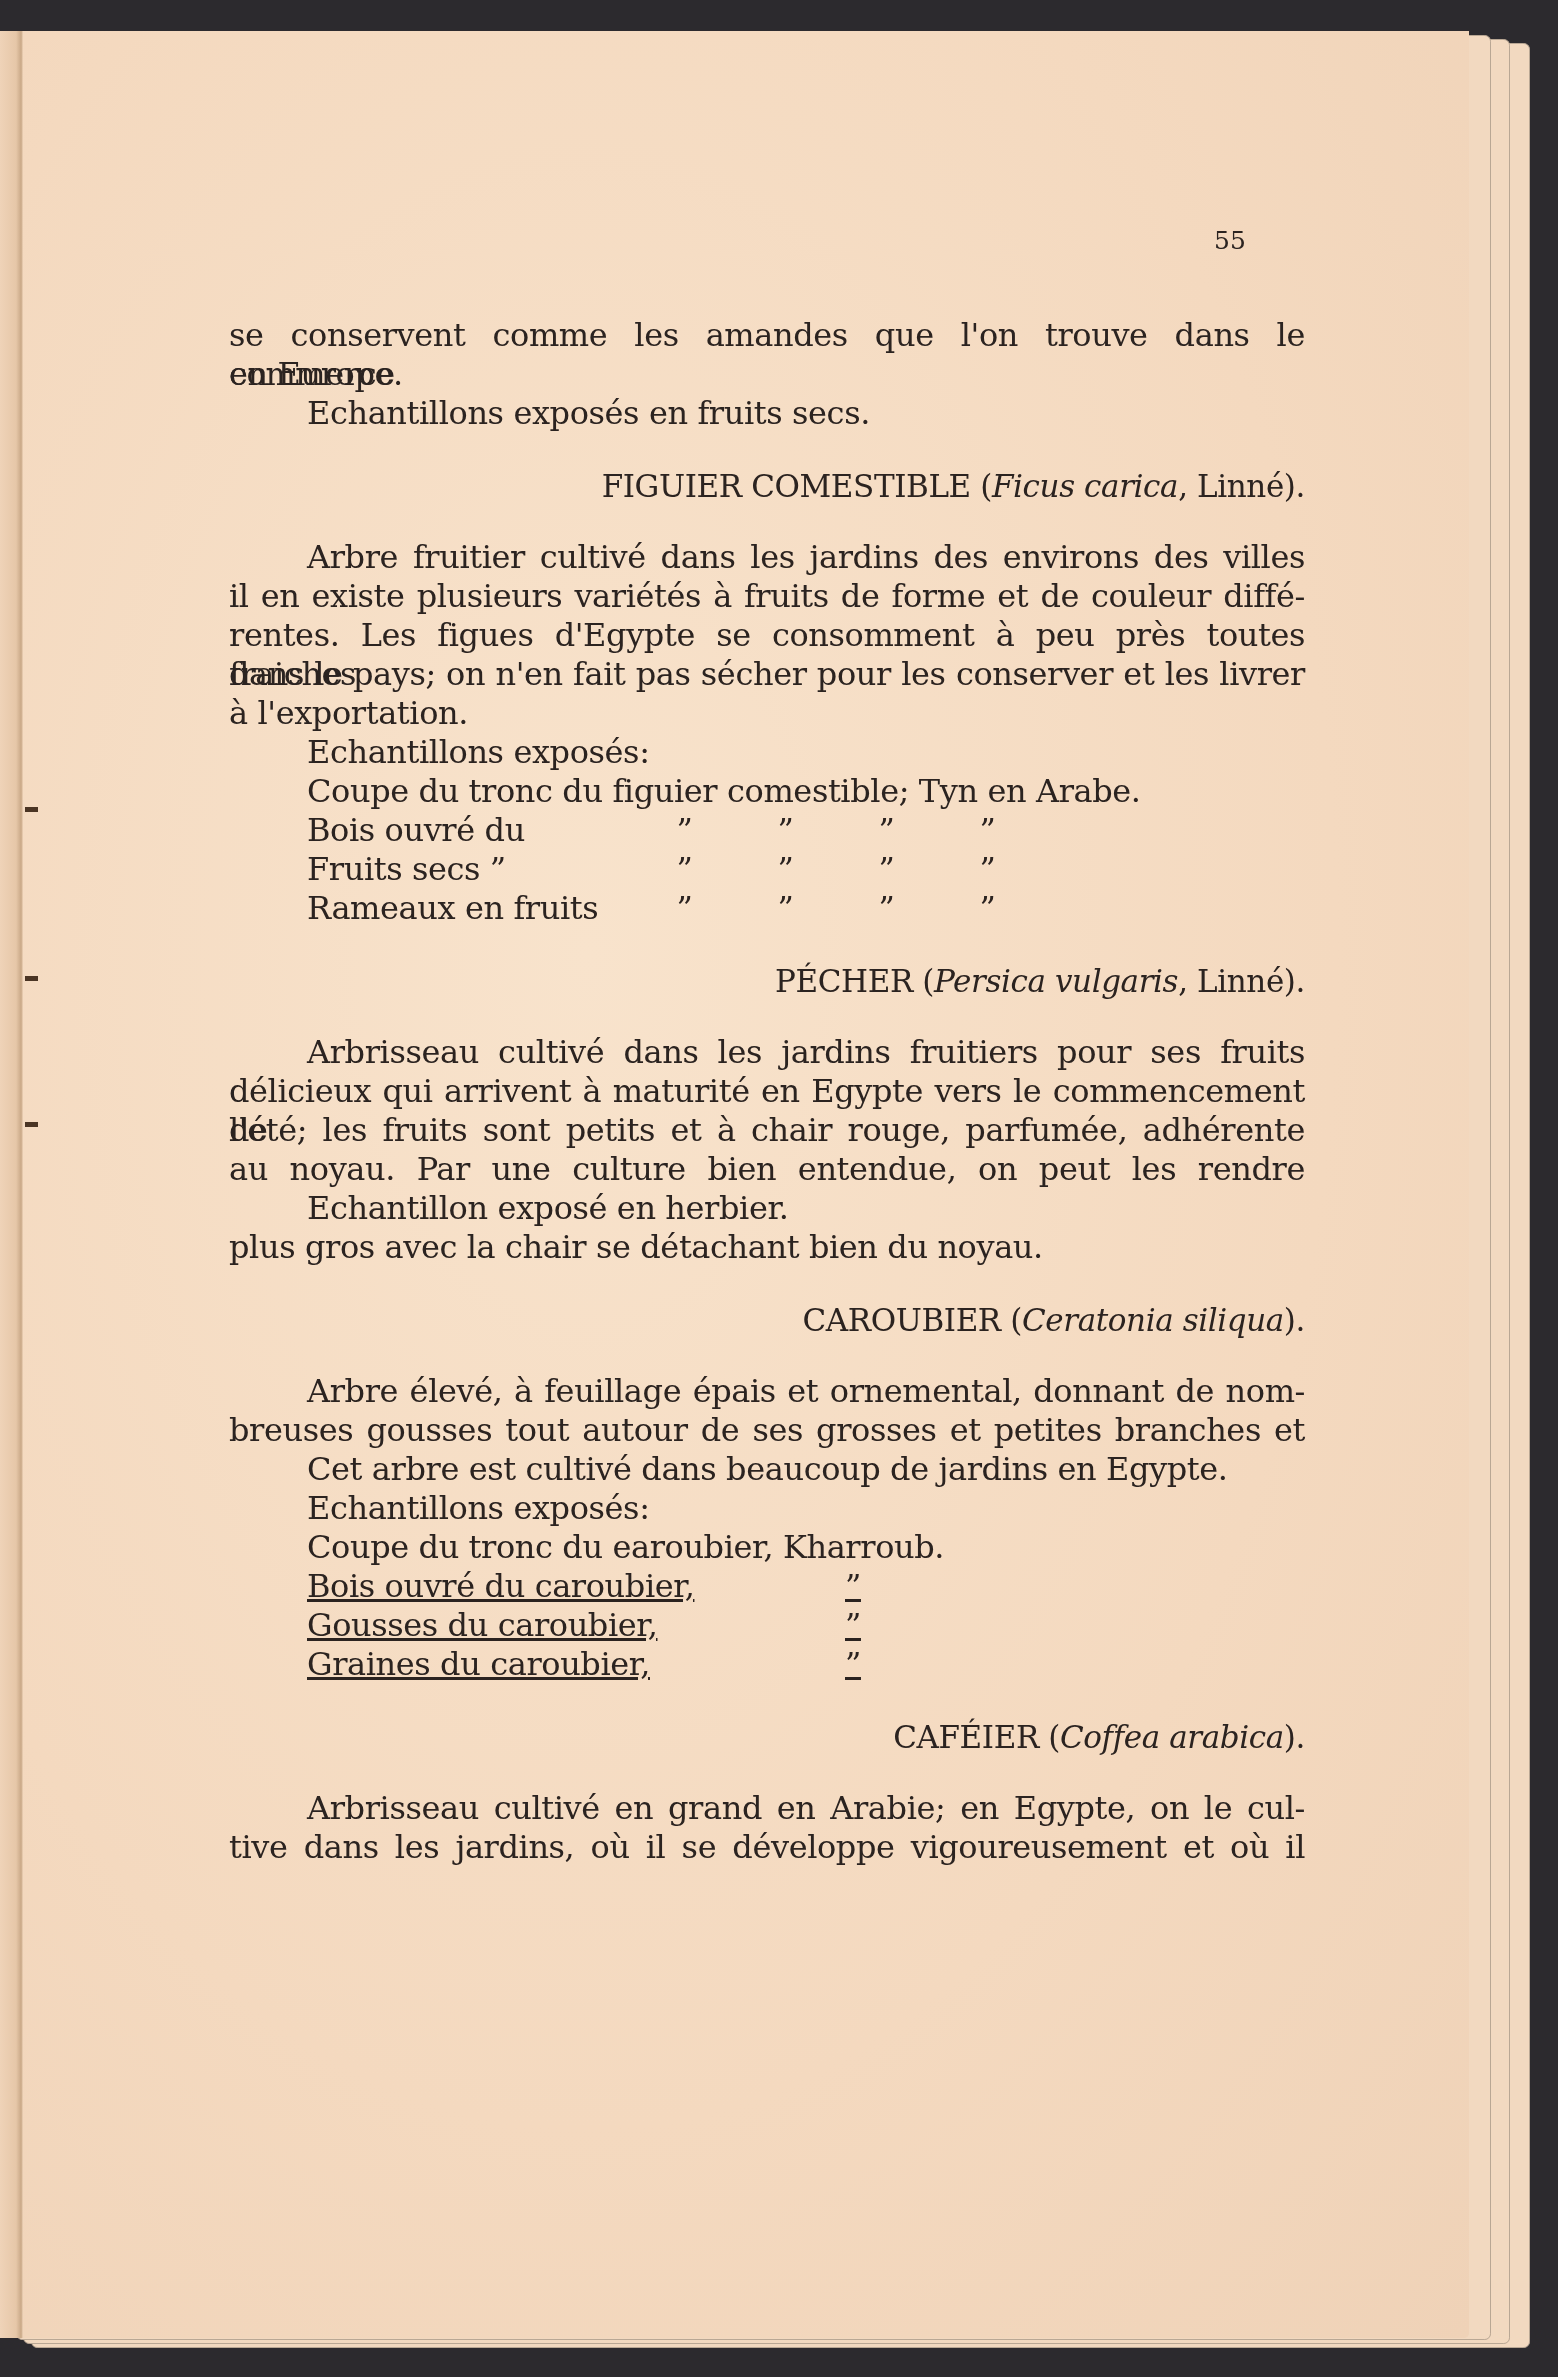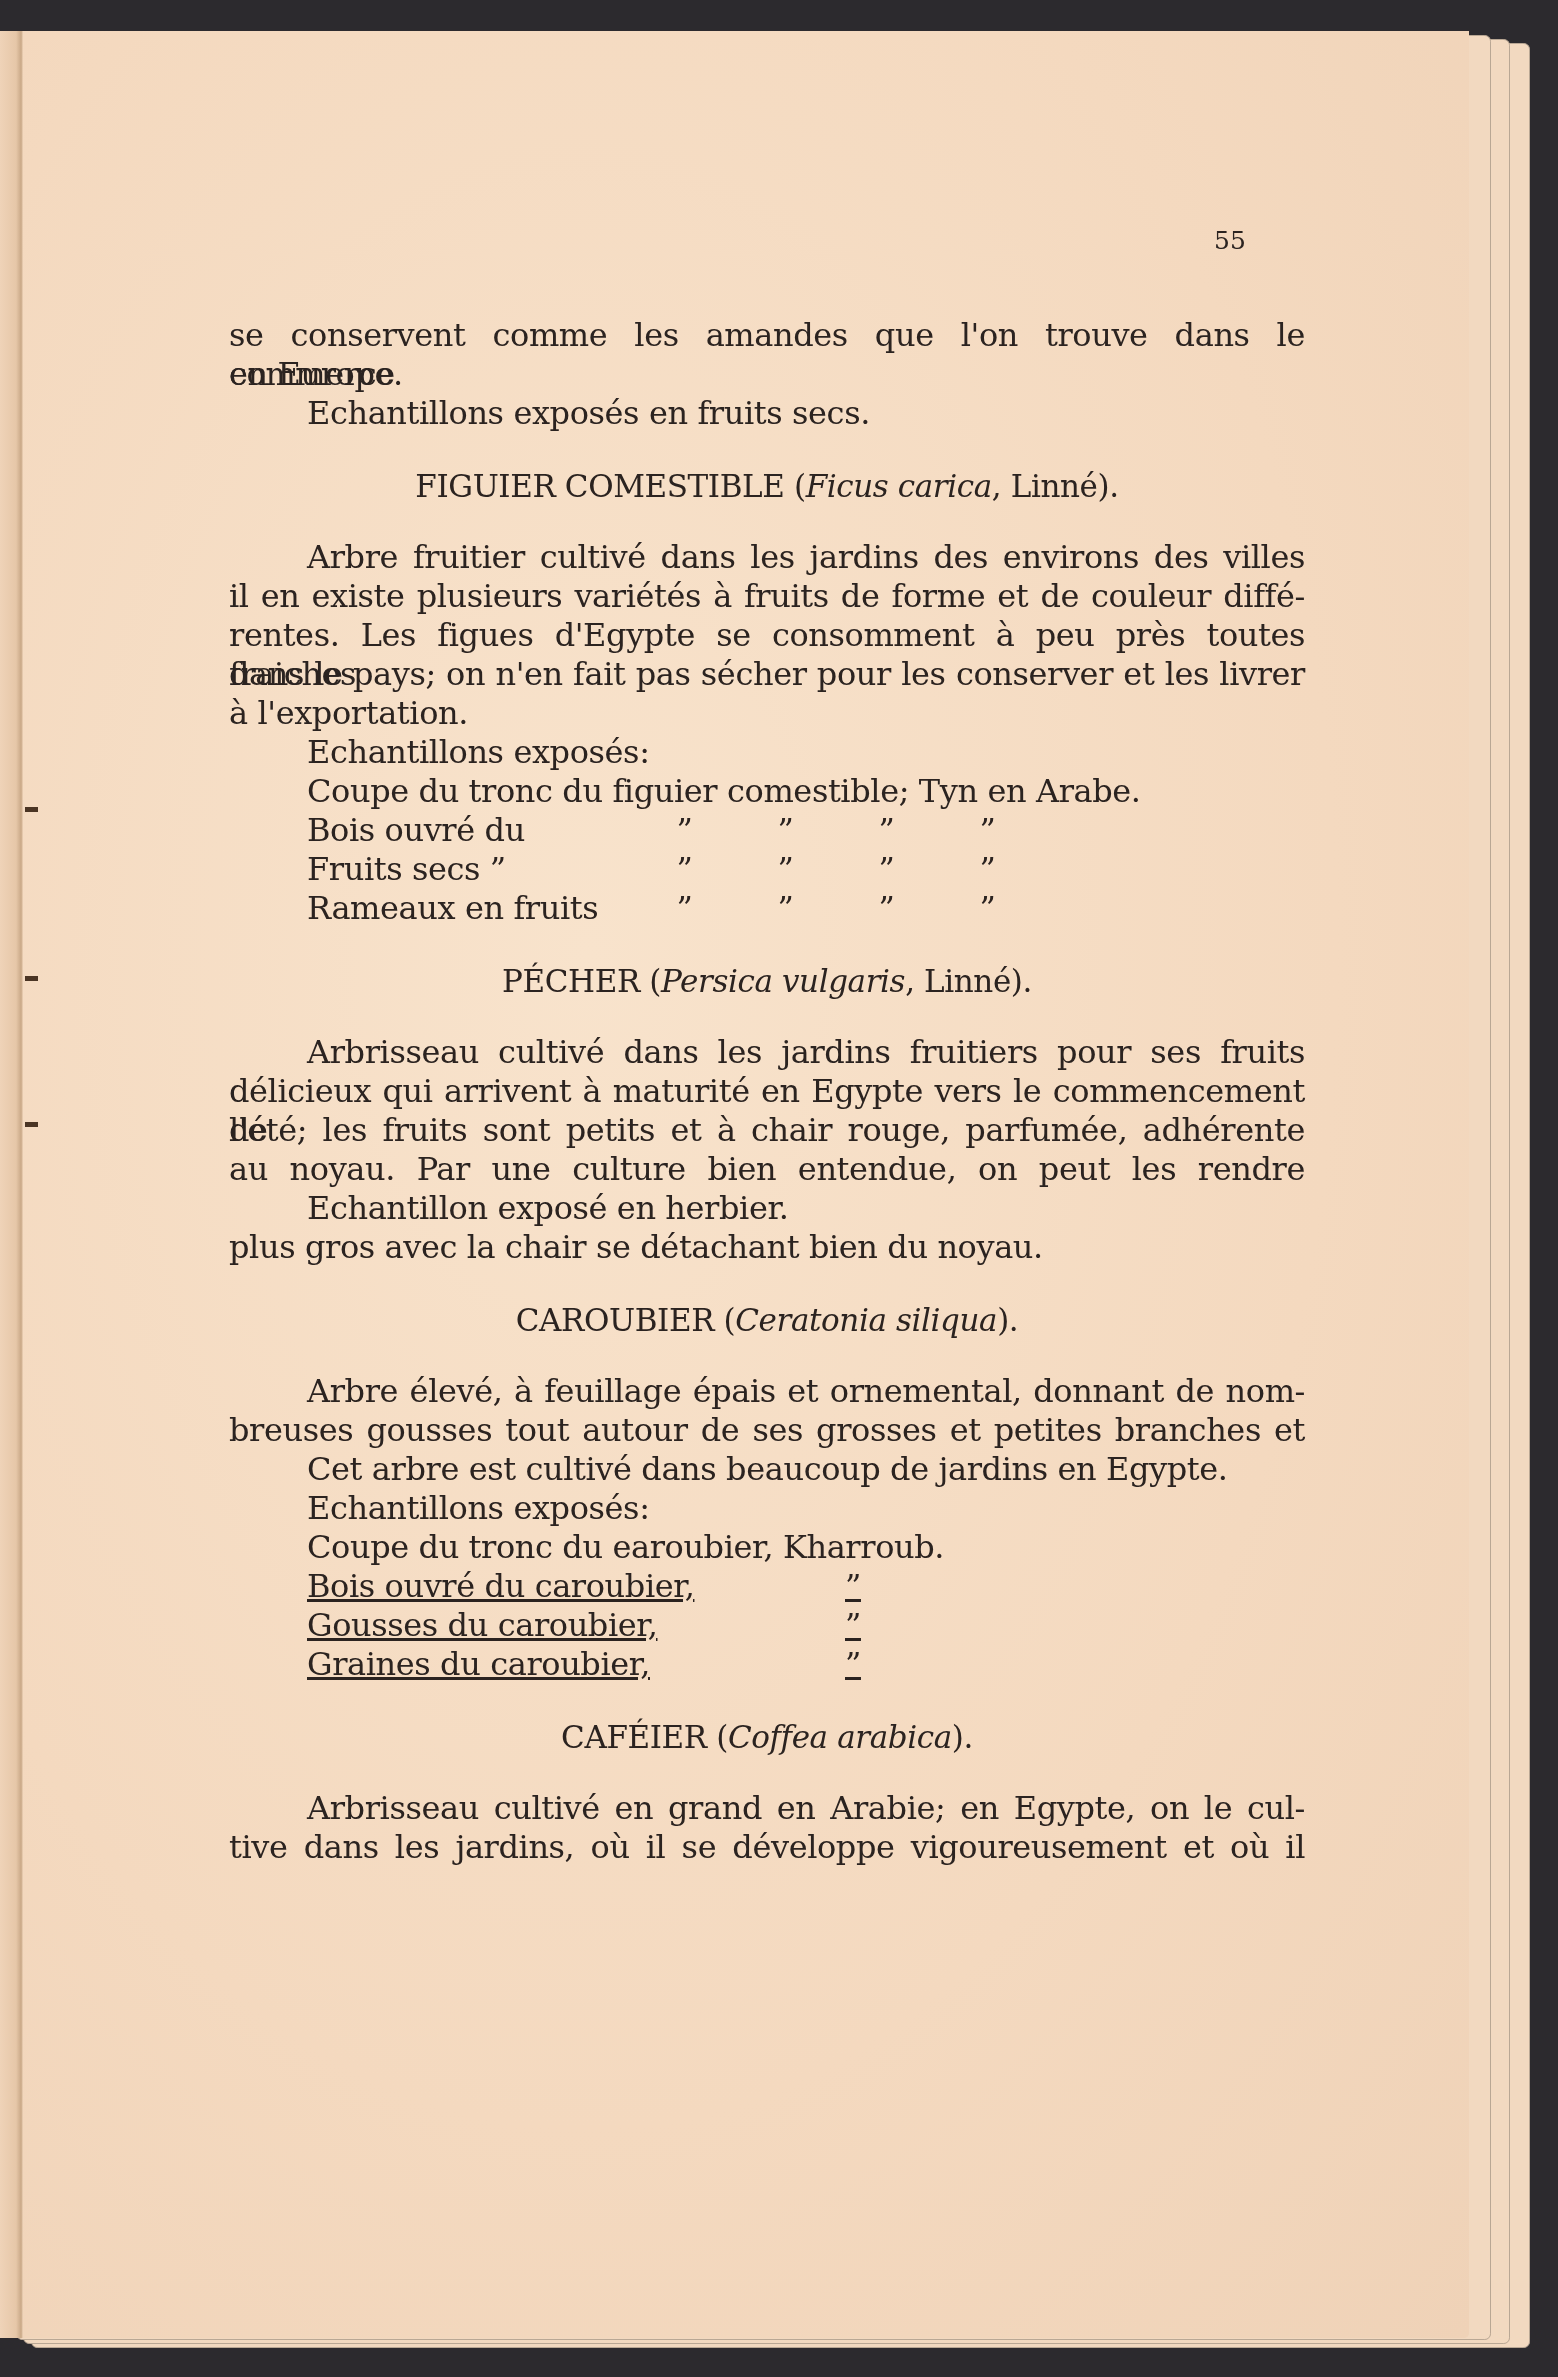--- a/index.html
+++ b/index.html
@@ -30,21 +30,21 @@
       font-size: 32px;
       letter-spacing: -0.4px;
     }
     .page-number {
       position: absolute; left: 1214px; top: 226px;
       font-size: 25px; color: #2b2320;
     }
     .line { height: 39px; line-height: 39px; white-space: nowrap; }
     .justify { text-align: justify; text-align-last: justify; white-space: normal; }
     .indent { padding-left: 78px; }
-    .heading { text-align: center; margin-top: 30px; margin-bottom: 28px; height: 47px; line-height: 47px; font-size: 31px; }
+    .heading { text-align: right; margin-top: 30px; margin-bottom: 28px; height: 47px; line-height: 47px; font-size: 31px; }
     .heading .sci { font-style: italic; }
     .row { display: flex; height: 39px; line-height: 39px; padding-left: 78px; }
     .row .label { width: 327px; }
     .row .dit { width: 101px; text-align: center; }
     .row2 { display: flex; height: 39px; line-height: 39px; padding-left: 78px; text-decoration: underline; }
     .row2 .label { width: 538px; }
   </style>
 </head>
 <body>
 

